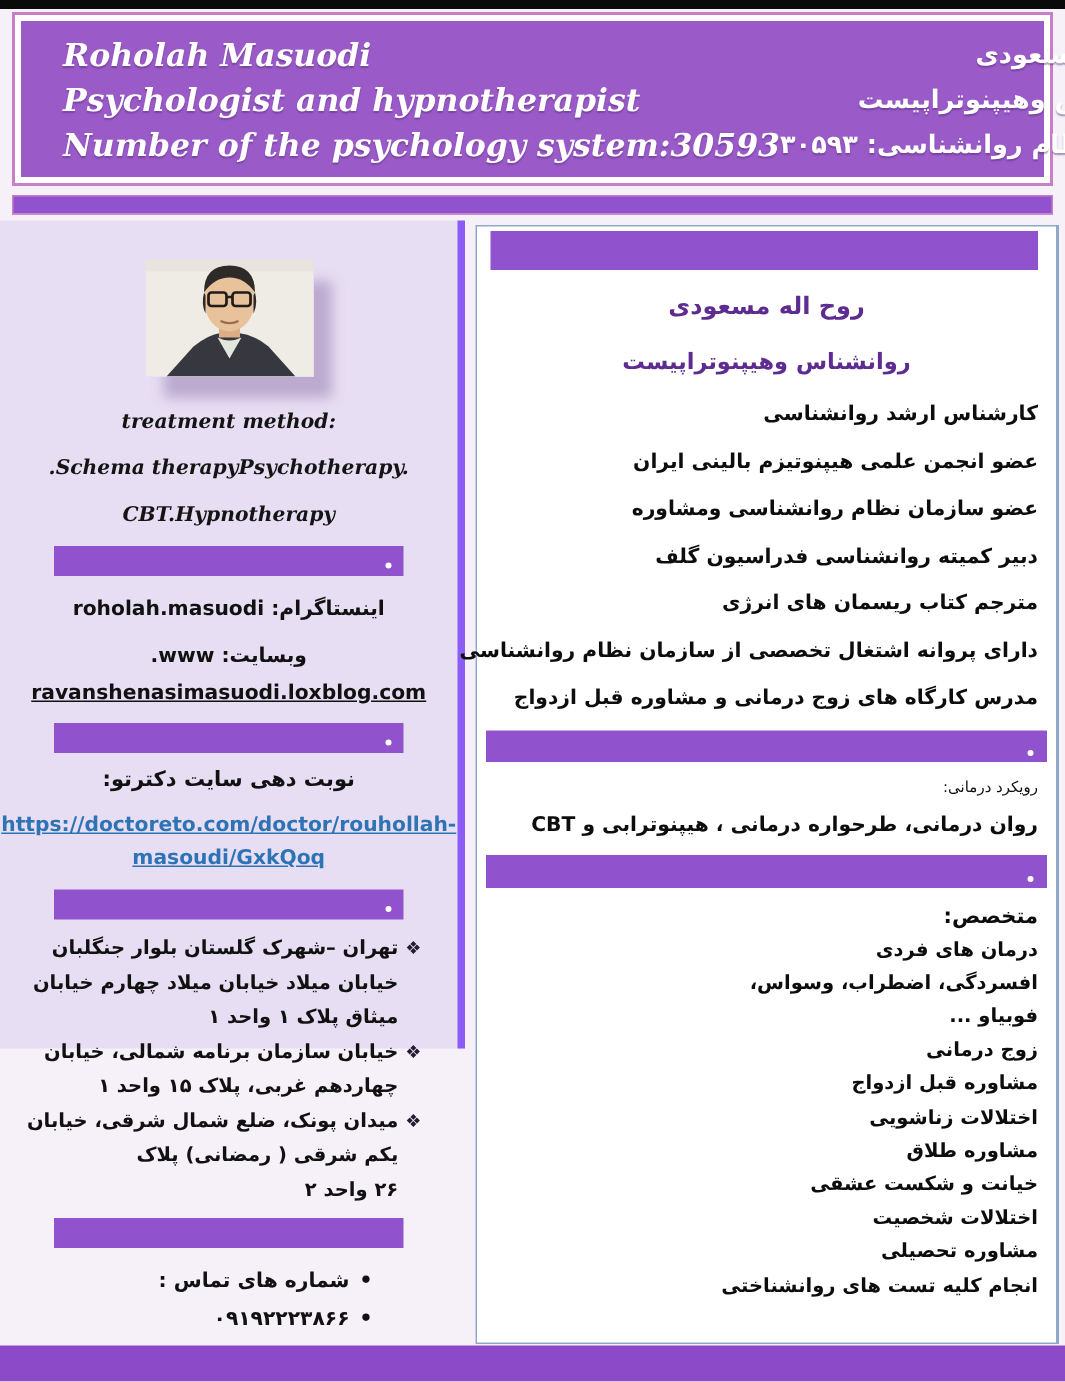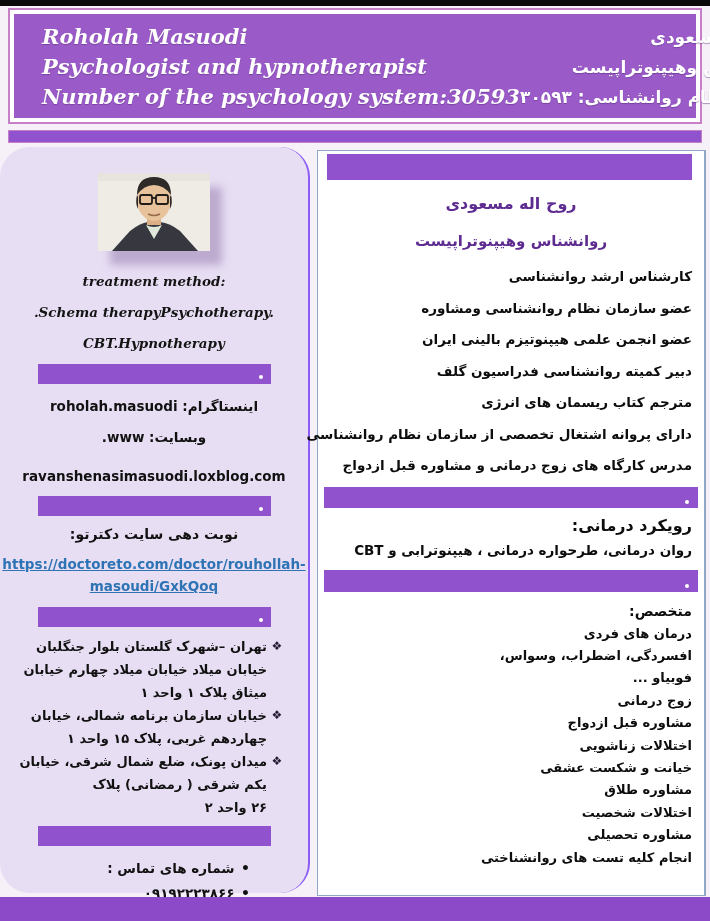--- a/index.html
+++ b/index.html
@@ -36,44 +36,44 @@
     color:#ffffff;font-weight:bold;font-size:17px;line-height:30px;white-space:nowrap;
     text-shadow:0 1px 1px rgba(80,40,110,.45);
   }
   
   .purple-strip{
     position:absolute;left:8px;top:130px;width:694px;height:13px;
     background:var(--bar-purple);border:1px solid var(--pink-border);
   }
   
   .left-panel{
-    position:absolute;left:0;top:147px;width:310px;height:746px;
-    background:var(--left-panel-bg);border-right:2px solid #8b5cf6;
-    text-align:center;color:#111;border-radius:30px;
+    position:absolute;left:0;top:147px;width:310px;height:552px;
+    background:var(--left-panel-bg);border-right:5px solid #8b5cf6;
+    text-align:center;color:#111;
   }
   .photo-wrap{
     width:112px;height:78px;margin:26px auto 0 auto;position:relative;
     box-shadow:12px 14px 8px #bcaacf;
   }
   .photo-wrap svg{display:block;width:112px;height:78px;}
   .treatment{margin-top:20px;}
   .treat-line{
     font-family:"DejaVu Serif",serif;font-style:italic;font-weight:bold;
     font-size:13.5px;line-height:20px;margin-bottom:11px;color:#141414;
   }
   .pbar{
     position:relative;width:233px;height:20px;margin:0 auto;background:var(--bar-purple);
   }
   .pbar .bar-dot{
     position:absolute;right:8px;bottom:5px;width:4px;height:4px;border-radius:50%;background:#fff;
   }
   .contact-line{font-weight:bold;font-size:13.5px;line-height:20px;}
   .instagram-line{margin-top:12px;}
   .website-line{margin-top:11px;}
-  .website-domain{margin-top:19px;direction:ltr;}
+  .website-domain{margin-top:5px;direction:ltr;text-decoration:underline;}
   .bar-web{margin-top:10px;}
   .booking-label{margin-top:8px;font-weight:bold;font-size:14px;line-height:20px;}
   .booking-link{
     display:block;margin-top:9px;color:var(--link-blue);font-weight:bold;
     font-size:13.5px;line-height:22px;text-decoration:underline;direction:ltr;
   }
   .bar-book{margin-top:10px;}
   .addresses{width:266px;margin:8px auto 0 auto;direction:rtl;}
   .addr-line{display:flex;flex-direction:row;font-weight:bold;font-size:13px;line-height:23px;}
   .addr-bullet{width:20px;flex:none;color:#241a33;font-size:12px;text-align:center;}
@@ -97,21 +97,21 @@
   .rp-title{
     text-align:center;margin-top:15px;font-size:15px;font-weight:bold;
     color:var(--name-purple);line-height:22px;
   }
   .credentials{direction:rtl;padding:9px 12px 0 10px;list-style:none;}
   .credentials .cred-item{
     font-weight:bold;font-size:13.5px;line-height:31.5px;white-space:nowrap;text-align:right;
   }
   .rp-bar{position:relative;margin:5px 6px 0 6px;height:21px;background:var(--bar-purple);}
   .rp-bar .bar-dot{position:absolute;right:9px;bottom:4px;width:4px;height:4px;border-radius:50%;background:#fff;}
-  .approach-label{direction:rtl;text-align:right;padding:8px 12px 0 0;font-weight:bold;font-size:16px;line-height:20px;}
+  .approach-label{direction:rtl;text-align:right;padding:8px 12px 0 0;font-weight:normal;font-size:10px;line-height:20px;}
   .approach-text{direction:rtl;text-align:right;padding:3px 12px 0 0;font-weight:bold;font-size:13.5px;line-height:22px;}
   .bar-approach{margin-top:9px;height:22px;}
   .specialist-label{direction:rtl;text-align:right;padding:9px 12px 0 0;font-weight:bold;font-size:14px;line-height:20px;}
   .specialties{direction:rtl;padding:2px 12px 0 0;list-style:none;}
   .specialties .spec-item{
     font-weight:bold;font-size:13px;line-height:22.4px;white-space:nowrap;text-align:right;
   }
   
   .footer-bar{position:absolute;left:0;top:897px;width:710px;height:24px;background:var(--footer-purple);}
 </style>
@@ -252,22 +252,22 @@
 </aside>
 
 <section class="right-panel">
   <div class="rp-topbar"></div>
 
   <h1 class="rp-name fa">روح اله مسعودی</h1>
   <h2 class="rp-title fa">روانشناس وهیپنوتراپیست</h2>
 
   <ul class="credentials">
       <li class="cred-item">کارشناس ارشد روانشناسی</li>
+      <li class="cred-item">عضو انجمن علمی هیپنوتیزم بالینی ایران</li>
       <li class="cred-item">عضو سازمان نظام روانشناسی ومشاوره</li>
-      <li class="cred-item">عضو انجمن علمی هیپنوتیزم بالینی ایران</li>
       <li class="cred-item">دبیر کمیته روانشناسی فدراسیون گلف</li>
       <li class="cred-item">مترجم کتاب ریسمان های انرژی</li>
       <li class="cred-item">دارای پروانه اشتغال تخصصی از سازمان نظام روانشناسی</li>
       <li class="cred-item">مدرس کارگاه های زوج درمانی و مشاوره قبل ازدواج</li>
     </ul>
 
   <div class="rp-bar">
       <span class="bar-dot"></span>
     </div>
 
@@ -279,21 +279,21 @@
     </div>
 
   <div class="specialist-label">متخصص:</div>
   <ul class="specialties">
       <li class="spec-item">درمان های فردی</li>
       <li class="spec-item">افسردگی، اضطراب، وسواس،</li>
       <li class="spec-item">فوبیاو ...</li>
       <li class="spec-item">زوج درمانی</li>
       <li class="spec-item">مشاوره قبل ازدواج</li>
       <li class="spec-item">اختلالات زناشویی</li>
+      <li class="spec-item">مشاوره طلاق</li>
       <li class="spec-item">خیانت و شکست عشقی</li>
-      <li class="spec-item">مشاوره طلاق</li>
       <li class="spec-item">اختلالات شخصیت</li>
       <li class="spec-item">مشاوره تحصیلی</li>
       <li class="spec-item">انجام کلیه تست های روانشناختی</li>
     </ul>
 </section>
 
 <div class="footer-bar"></div>
 
 </body></html>

